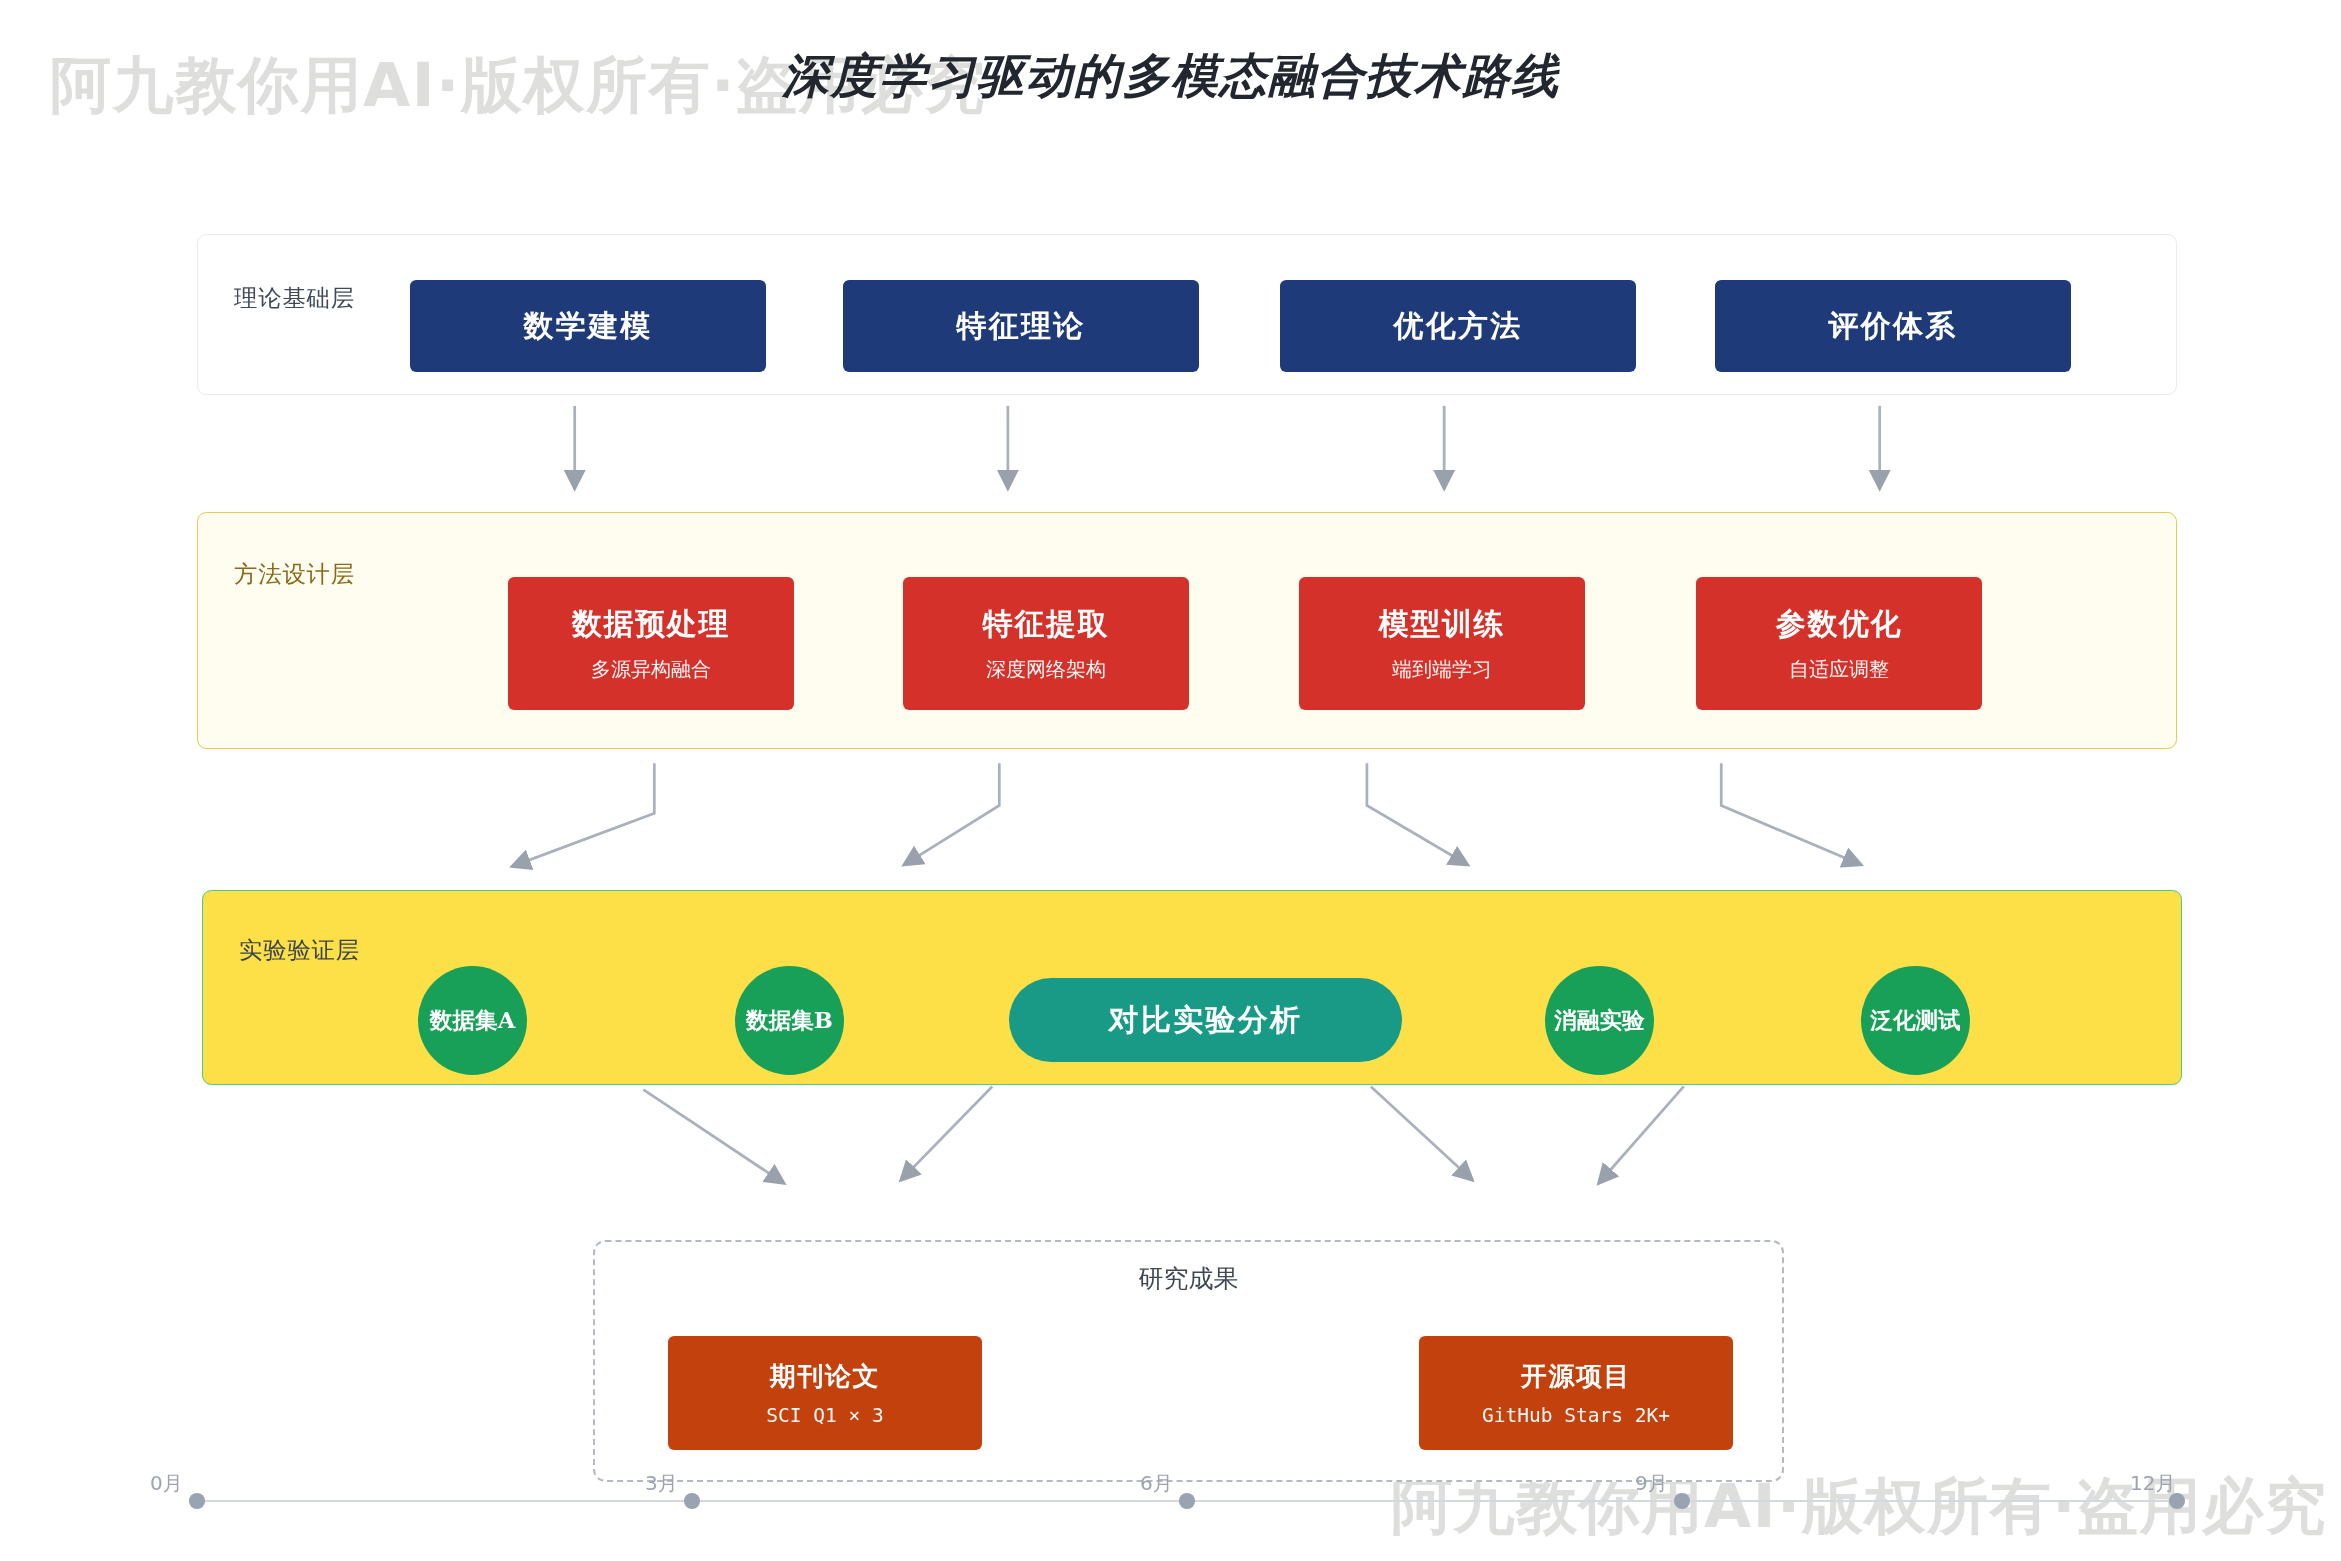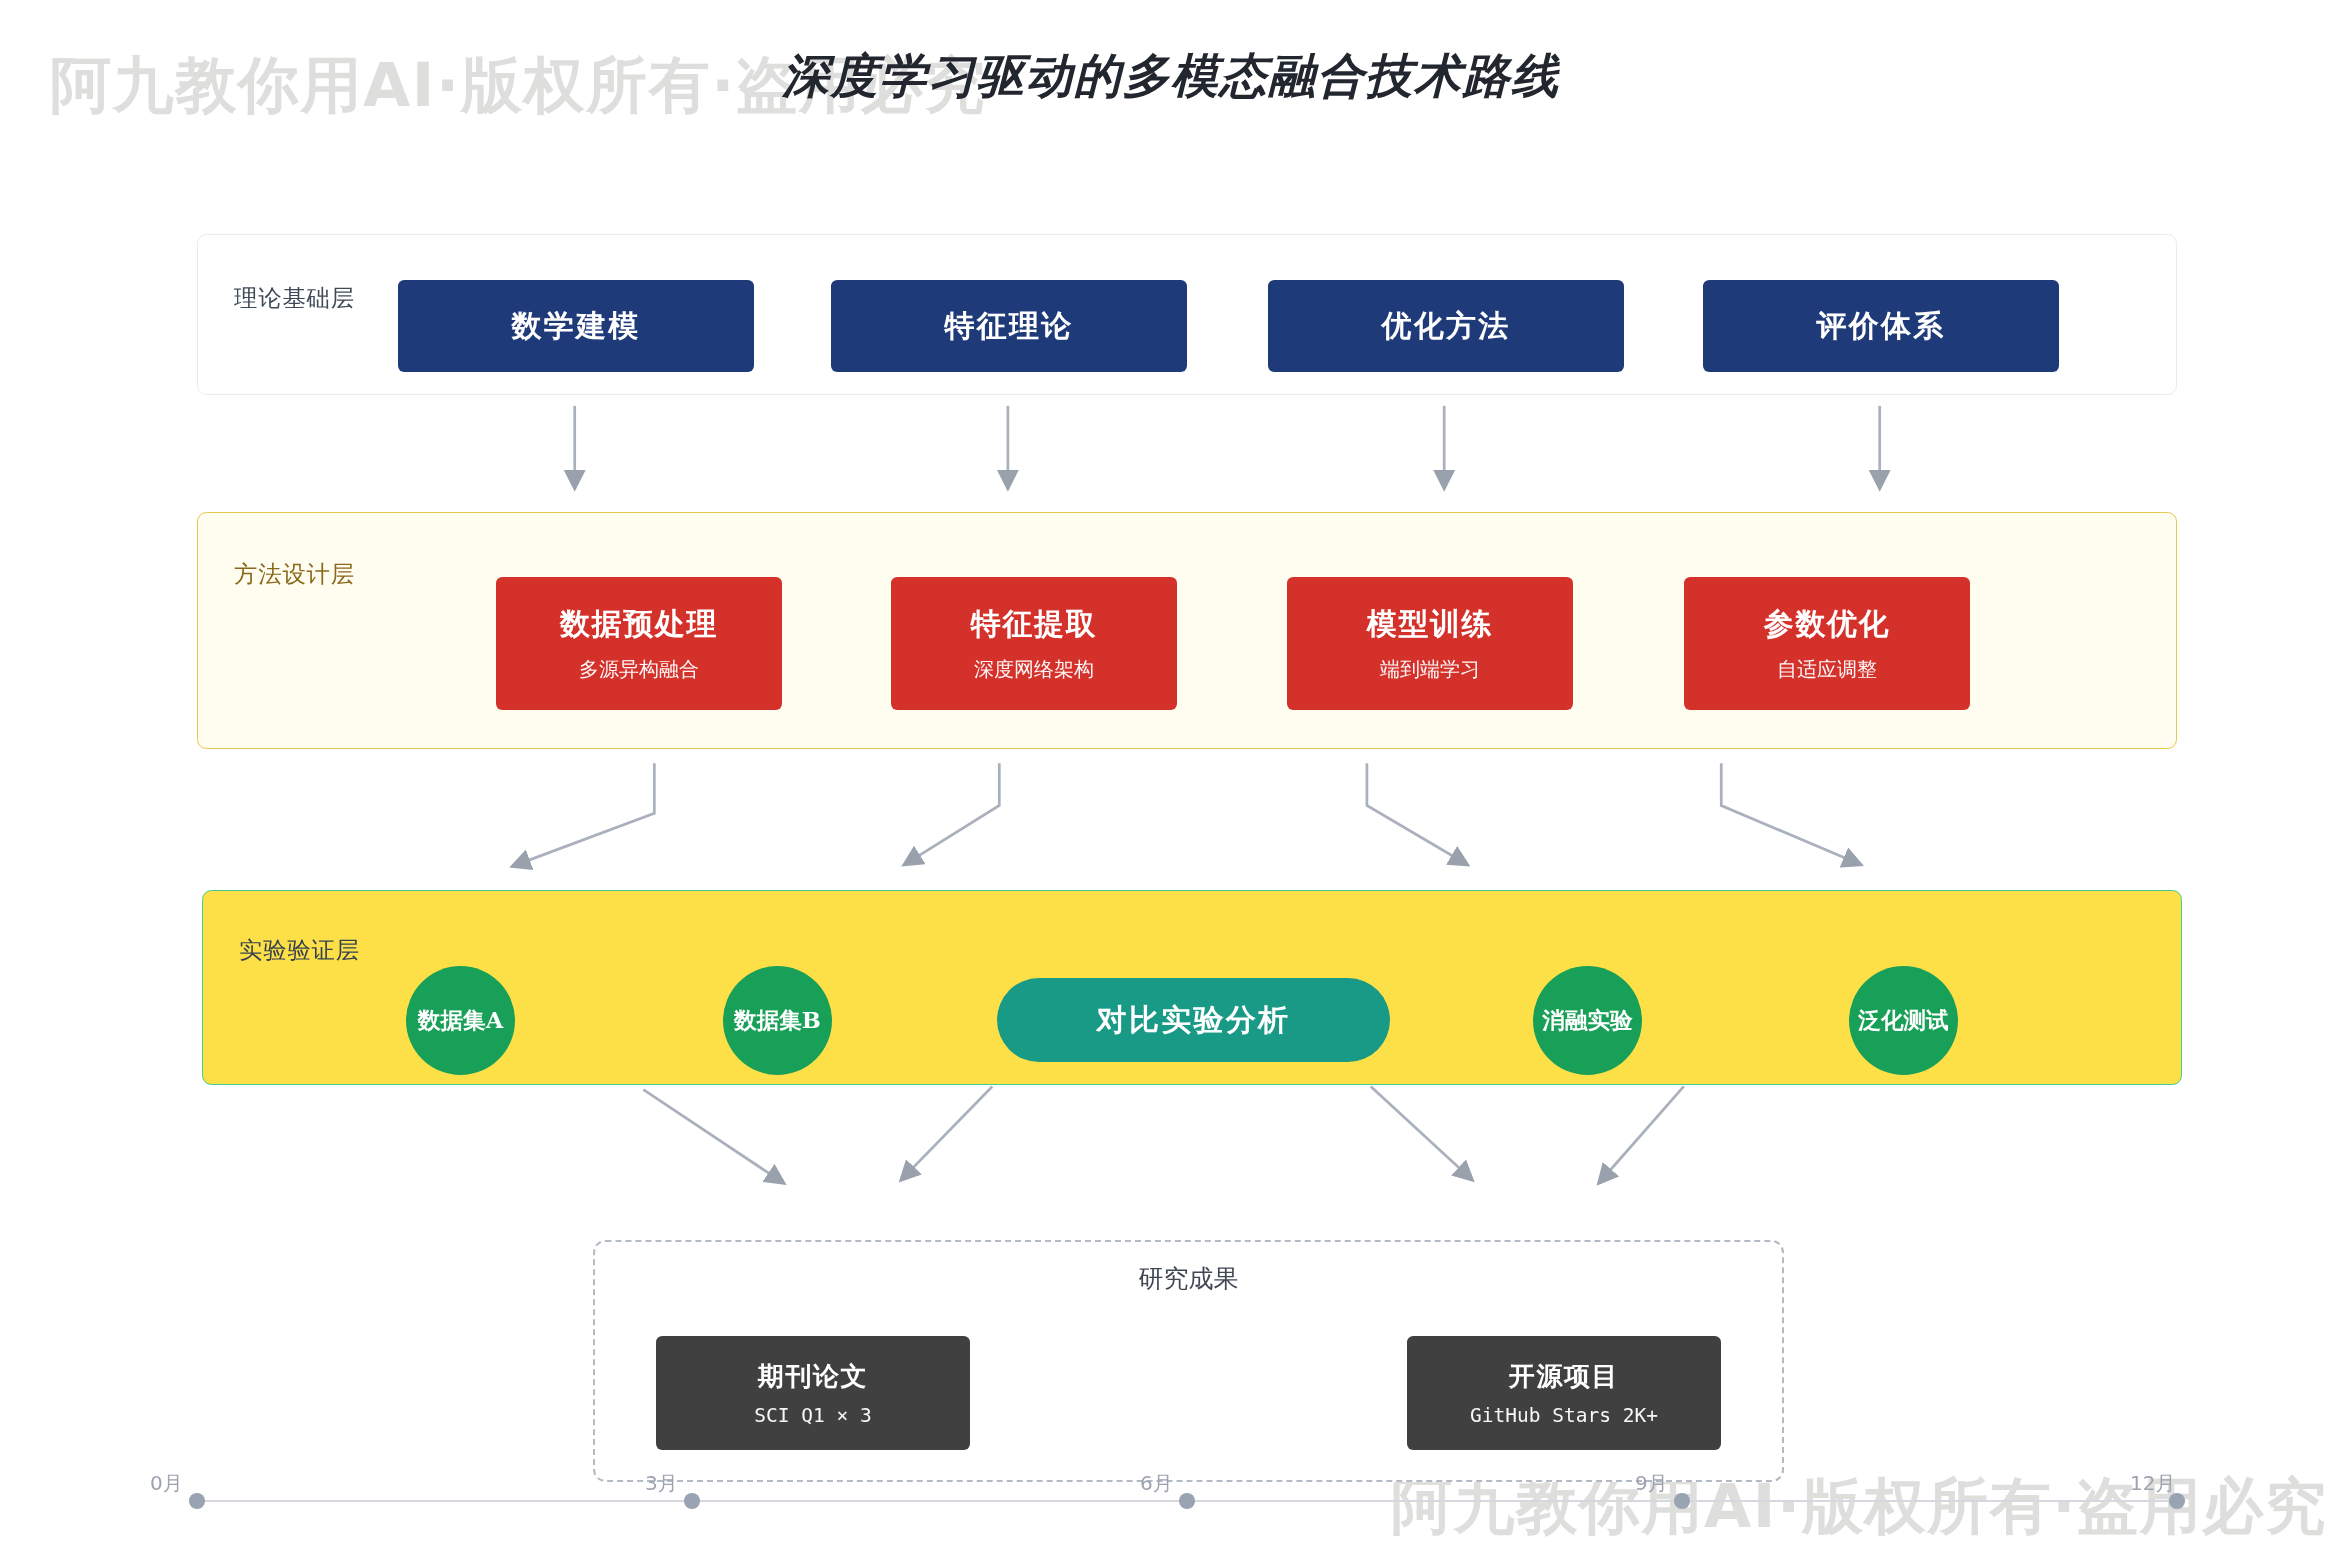--- a/index.html
+++ b/index.html
@@ -25,28 +25,29 @@
   .method{left:197px;top:512px;width:1980px;height:237px;background:#fffdf0;border:1.6px solid #e7c94f;}
   .method .layer-label{left:36px;top:45px;color:#8a6a1a;}
   .experiment{left:202px;top:890px;width:1980px;height:195px;background:#fde047;border:1.6px solid #41cf8f;}
   .experiment .layer-label{left:36px;top:43px;color:#37424f;}
   .results{left:593px;top:1240px;width:1191px;height:242px;background:#ffffff;border:2.3px dashed #b4bac4;border-radius:12.5px;}
   .results-title{position:absolute;left:0;top:20px;width:100%;text-align:center;font-size:25px;color:#3f4754;}
   .node{
     position:absolute;display:flex;flex-direction:column;align-items:center;justify-content:center;
     color:#ffffff;text-align:center;border-radius:6.2px;
     font-family:"DejaVu Serif","Liberation Serif",serif;
+    margin-left:12px;
   }
   .blue{top:45px;width:356px;height:92px;background:#1e3a78;font-size:30px;font-weight:700;letter-spacing:2.3px;}
   .red{top:64px;width:286px;height:133px;background:#d5312b;}
   .red .node-title{font-size:30px;font-weight:700;letter-spacing:1.6px;}
   .red .node-sub{font-size:20px;margin-top:11px;opacity:.96;}
   .circle{top:75px;width:109px;height:109px;border-radius:50%;background:#18a058;font-size:22.6px;font-weight:700;line-height:1.1;}
   .pill{top:87px;width:393px;height:84px;border-radius:47px;background:#199a86;font-size:30px;font-weight:700;letter-spacing:2.3px;}
-  .purple{top:94px;width:314px;height:114px;background:#404040;border-radius:6.2px;}
+  .purple{top:94px;width:314px;height:114px;background:#c2410c;border-radius:6.2px;}
   .purple .node-title{font-size:26px;font-weight:700;letter-spacing:1.6px;}
   .purple .node-sub{font-size:19.5px;margin-top:10px;font-family:"DejaVu Sans Mono","Liberation Mono",monospace;opacity:.96;}
   .tl-line{position:absolute;left:197px;top:1500px;width:1980px;height:2.3px;background:#d5d9df;z-index:2;}
   .tl-dot{position:absolute;top:1493px;width:15.6px;height:15.6px;border-radius:50%;background:#9aa3b2;z-index:3;}
   .tl-label{position:absolute;top:1470px;width:94px;text-align:left;font-size:20px;color:#9ca3af;z-index:3;}
 </style>
 </head>
 <body>
 
 <div class="canvas">

